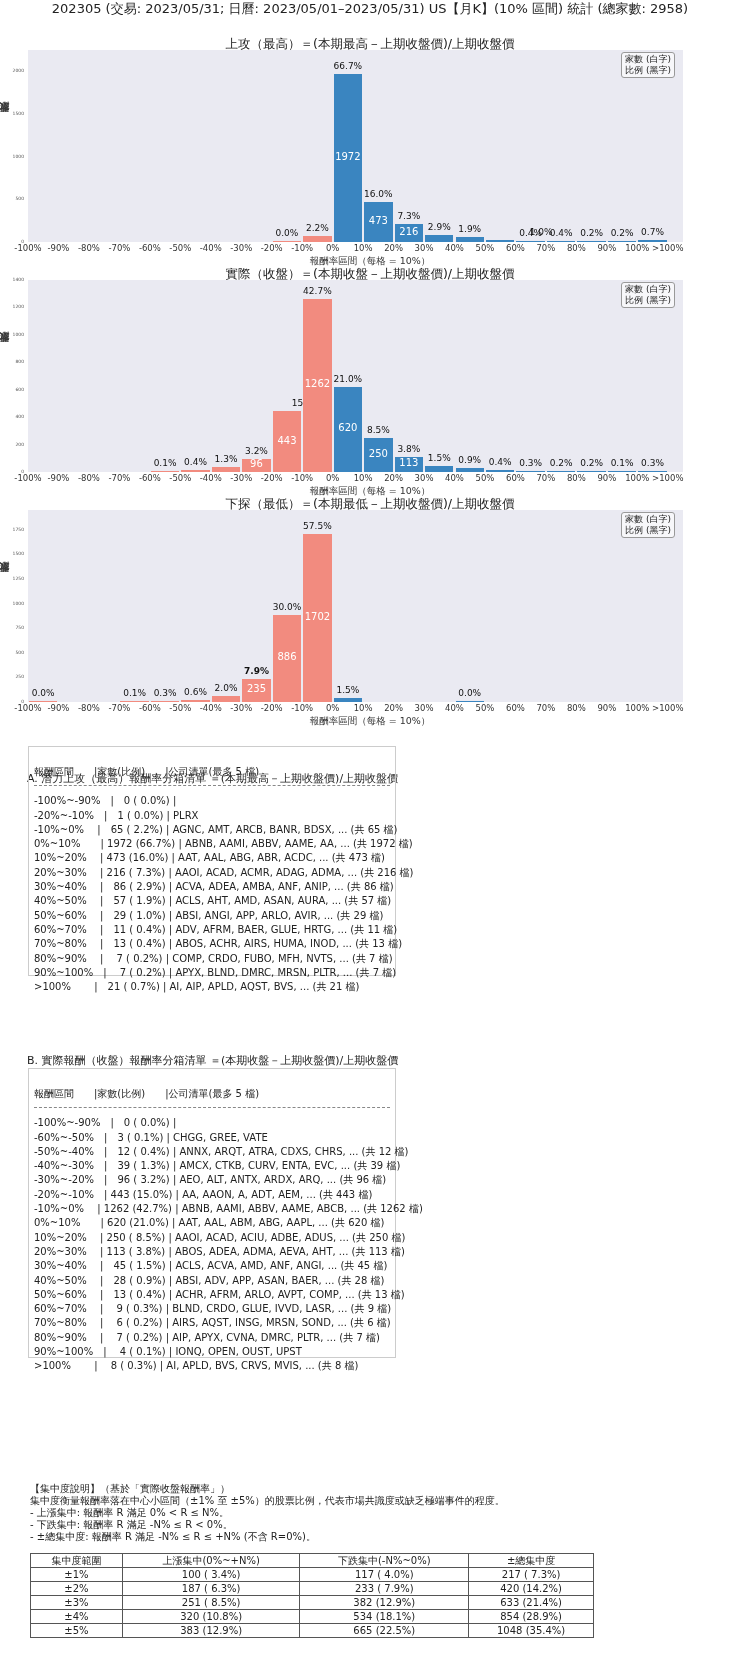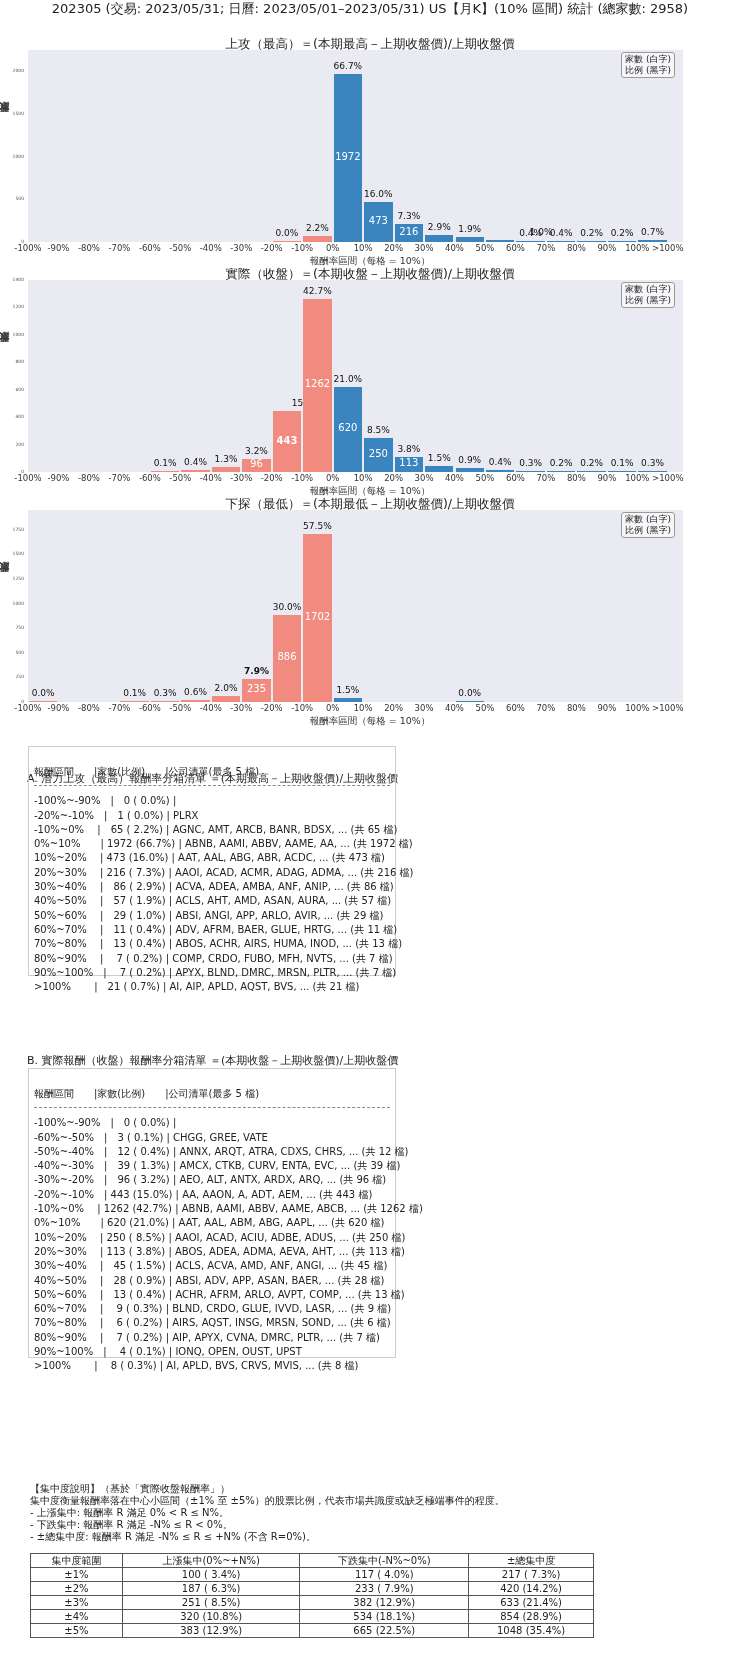--- a/index.html
+++ b/index.html
@@ -104,21 +104,21 @@
       <div class="pct" style="left:137.09302325581396px;top:177.5px;">0.1%</div>
       <div class="bar neg" style="left:153.32558139534885px;width:28.46511627906977px;height:1.645714285714286px;background:#f28b7f;"></div>
       <div class="pct" style="left:167.55813953488374px;top:177.3542857142857px;">0.4%</div>
       <div class="bar neg" style="left:183.7906976744186px;width:28.46511627906977px;height:5.348571428571429px;background:#f28b7f;"></div>
       <div class="pct" style="left:198.02325581395348px;top:173.65142857142857px;">1.3%</div>
       <div class="bar neg" style="left:214.25581395348837px;width:28.46511627906977px;height:13.165714285714287px;background:#f28b7f;"></div>
       <div class="pct" style="left:228.48837209302326px;top:165.83428571428573px;">3.2%</div>
       <div class="cnt" style="left:228.48837209302326px;top:178.41714285714286px;">96</div>
       <div class="bar neg" style="left:244.72093023255815px;width:28.46511627906977px;height:60.754285714285714px;background:#f28b7f;"></div>
       <div class="pct" style="left:258.95348837209303px;top:118.24571428571429px;margin-left:19px;">15.0%</div>
-      <div class="cnt" style="left:258.95348837209303px;top:154.62285714285713px;font-weight:bold;">443</div>
+      <div class="cnt" style="left:258.95348837209303px;top:154.62285714285713px;">443</div>
       <div class="bar neg" style="left:275.1860465116279px;width:28.46511627906977px;height:173.07428571428574px;background:#f28b7f;"></div>
       <div class="pct" style="left:289.4186046511628px;top:5.925714285714264px;">42.7%</div>
       <div class="cnt" style="left:289.4186046511628px;top:98.46285714285713px;">1262</div>
       <div class="bar pos" style="left:305.6511627906977px;width:28.46511627906977px;height:85.02857142857142px;background:#3a85c0;"></div>
       <div class="pct" style="left:319.8837209302326px;top:93.97142857142858px;">21.0%</div>
       <div class="cnt" style="left:319.8837209302326px;top:142.4857142857143px;">620</div>
       <div class="bar pos" style="left:336.1162790697675px;width:28.46511627906977px;height:34.285714285714285px;background:#3a85c0;"></div>
       <div class="pct" style="left:350.34883720930236px;top:144.71428571428572px;">8.5%</div>
       <div class="cnt" style="left:350.34883720930236px;top:167.85714285714286px;">250</div>
       <div class="bar pos" style="left:366.5813953488372px;width:28.46511627906977px;height:15.497142857142856px;background:#3a85c0;"></div>

